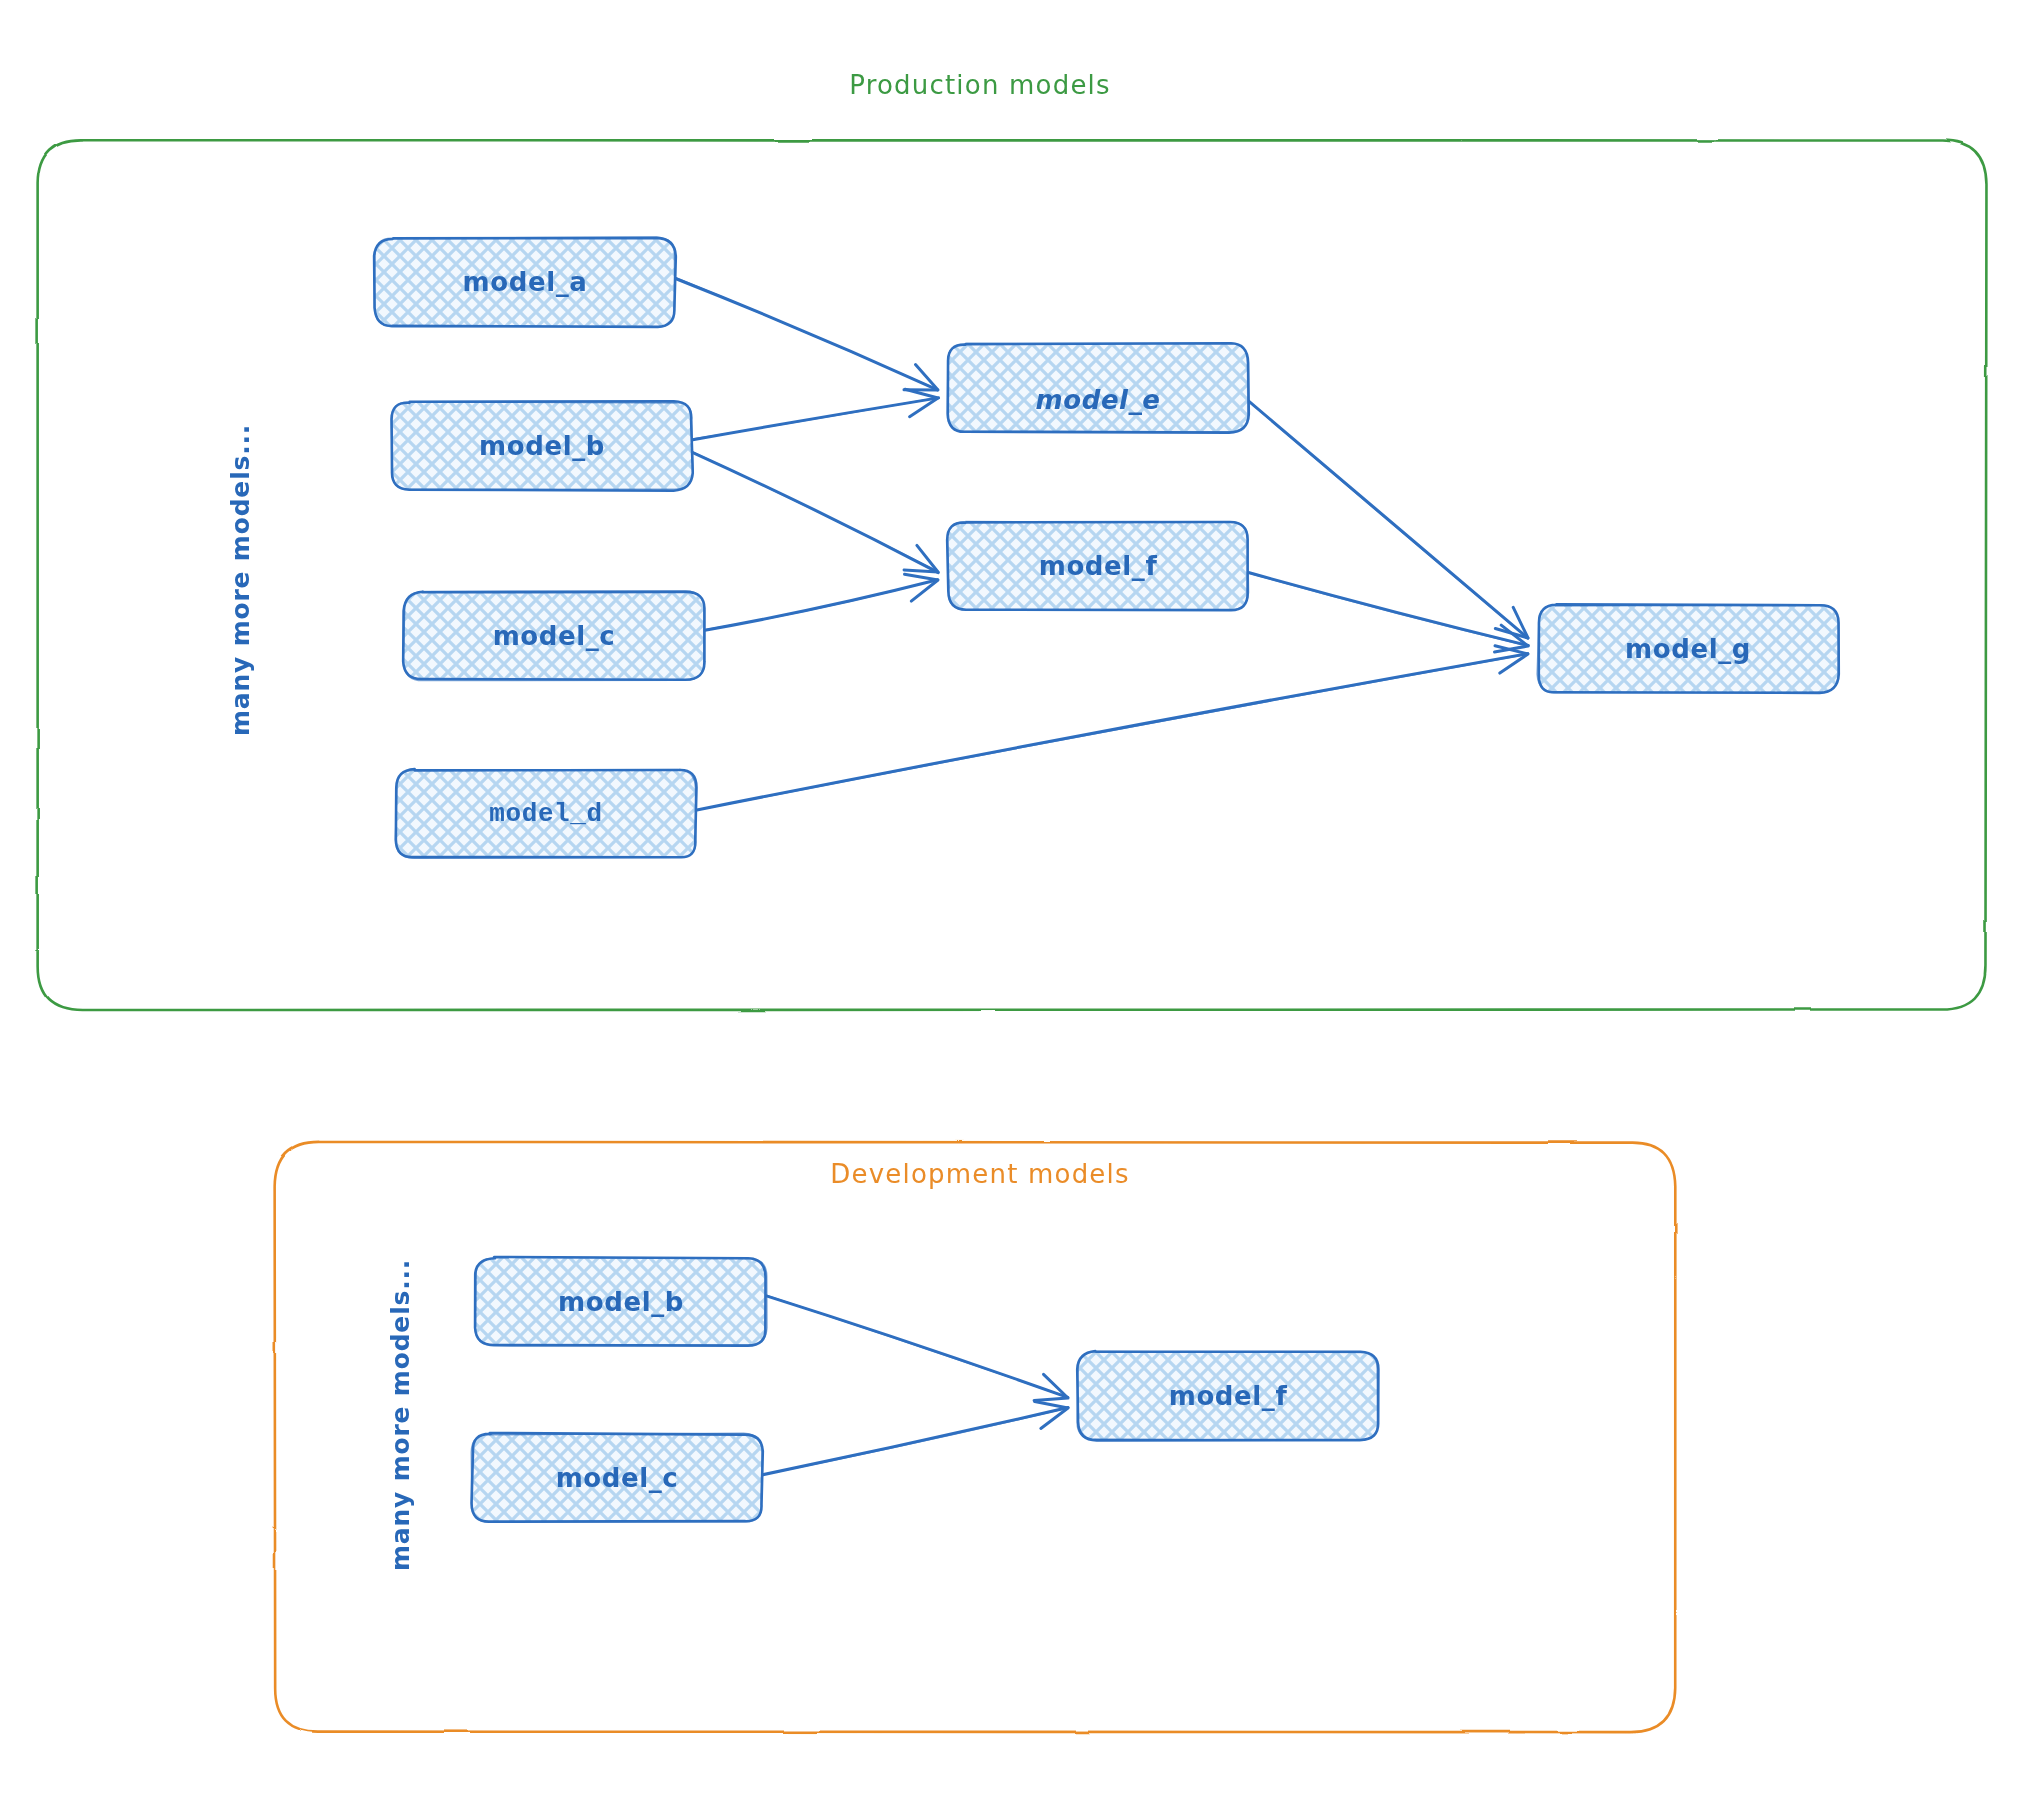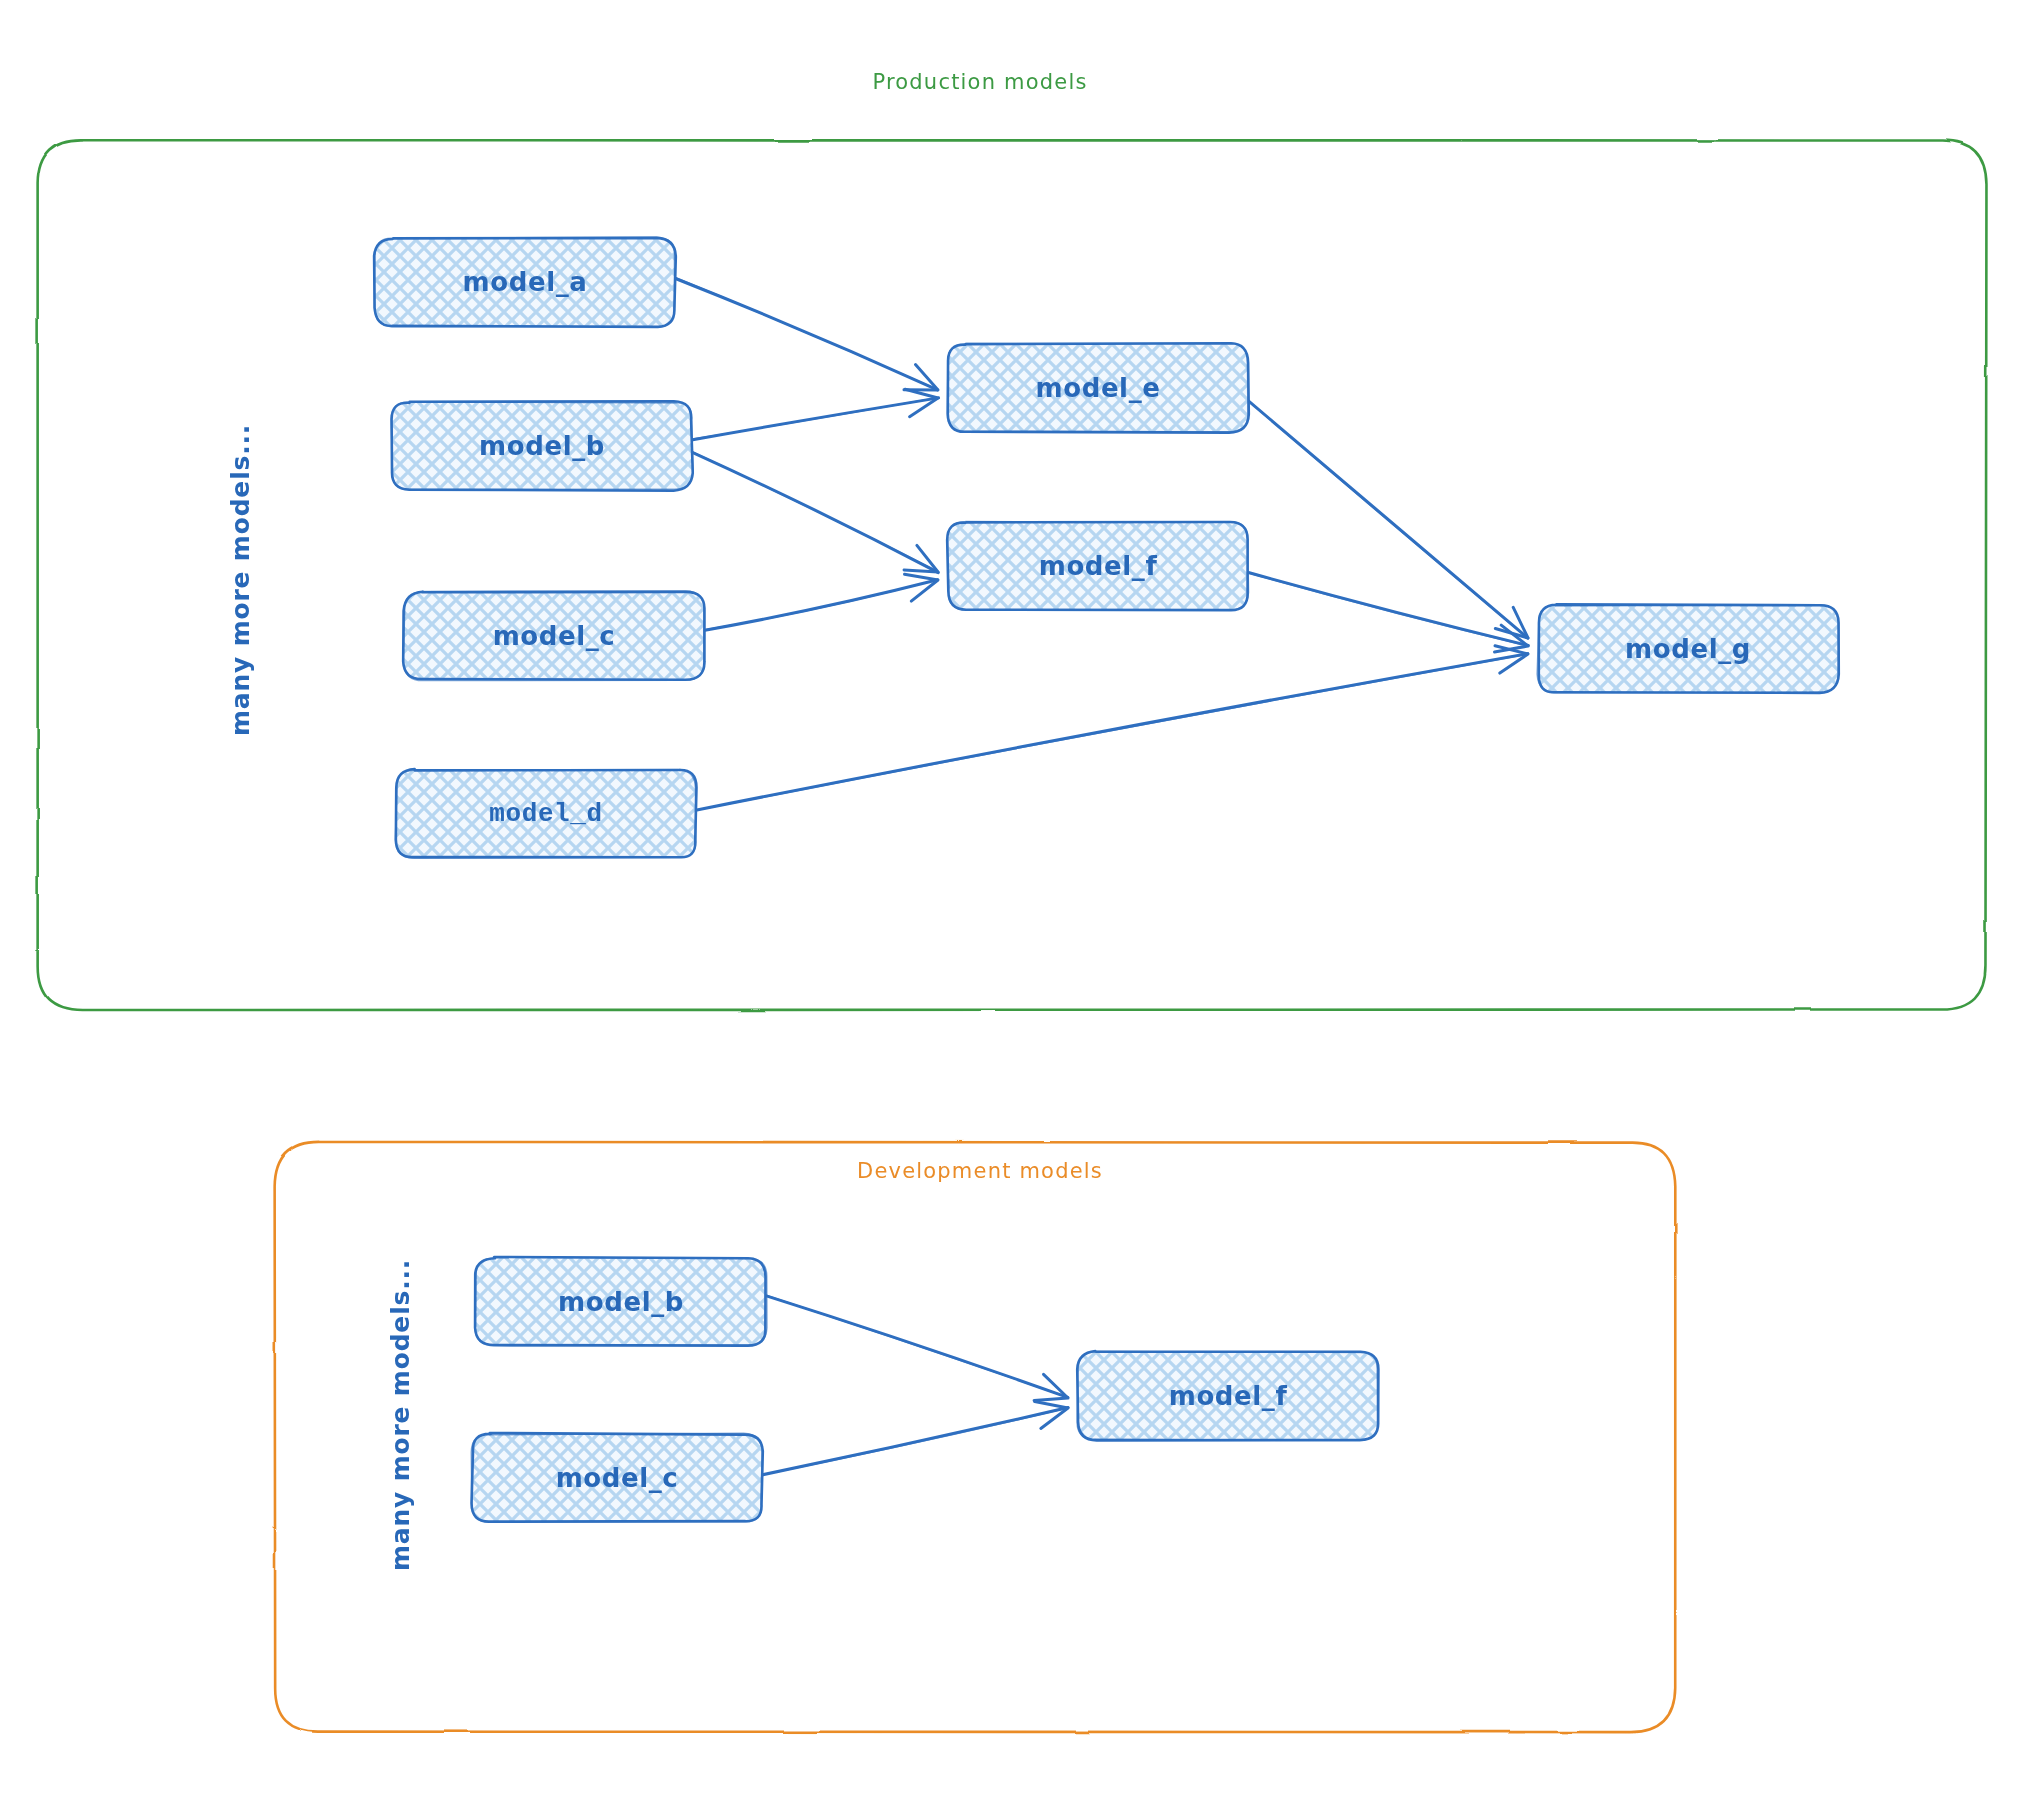--- a/index.html
+++ b/index.html
@@ -23,21 +23,21 @@
     position: absolute;
     top: 0;
     left: 0;
     width: 2024px;
     height: 1818px;
   }
 
   .group-title {
     position: absolute;
     font-family: "DejaVu Sans", sans-serif;
-    font-size: 21px;
+    font-size: 26px;
     font-weight: 500;
     letter-spacing: 1.2px;
     white-space: nowrap;
     transform: translateX(-50%);
   }
 
   .node-label {
     position: absolute;
     font-family: "DejaVu Sans", sans-serif;
     font-size: 26px;
@@ -446,21 +446,21 @@
   <div class="group-title" id="title-development" style="left: 980px; top: 1159px; color: rgb(234, 140, 40);">Development models</div>
 
   <div class="side-note" id="note-production" style="left: 240px; top: 580px; transform: translate(-50%, -50%) rotate(-90deg);">many more models...</div>
   <div class="side-note" id="note-development" style="left: 400px; top: 1415px; transform: translate(-50%, -50%) rotate(-90deg);">many more models...</div>
 
   <div id="labels-layer">
       <div class="node-label" style="left: 525px; top: 282px;">model_a</div>
       <div class="node-label" style="left: 542px; top: 446px;">model_b</div>
       <div class="node-label" style="left: 554px; top: 636px;">model_c</div>
       <div class="node-label" style="left: 546px; top: 814px; font-family: Liberation Mono, monospace;">model_d</div>
-      <div class="node-label" style="left: 1098px; top: 388px;">model_e</div>
+      <div class="node-label" style="left: 1098px; top: 400px; font-style: italic;">model_e</div>
       <div class="node-label" style="left: 1098px; top: 566px;">model_f</div>
       <div class="node-label" style="left: 1688px; top: 649px;">model_g</div>
       <div class="node-label" style="left: 621px; top: 1302px;">model_b</div>
       <div class="node-label" style="left: 617px; top: 1478px;">model_c</div>
       <div class="node-label" style="left: 1228px; top: 1396px;">model_f</div>
     </div>
 
 </div>
 
 </body></html>

